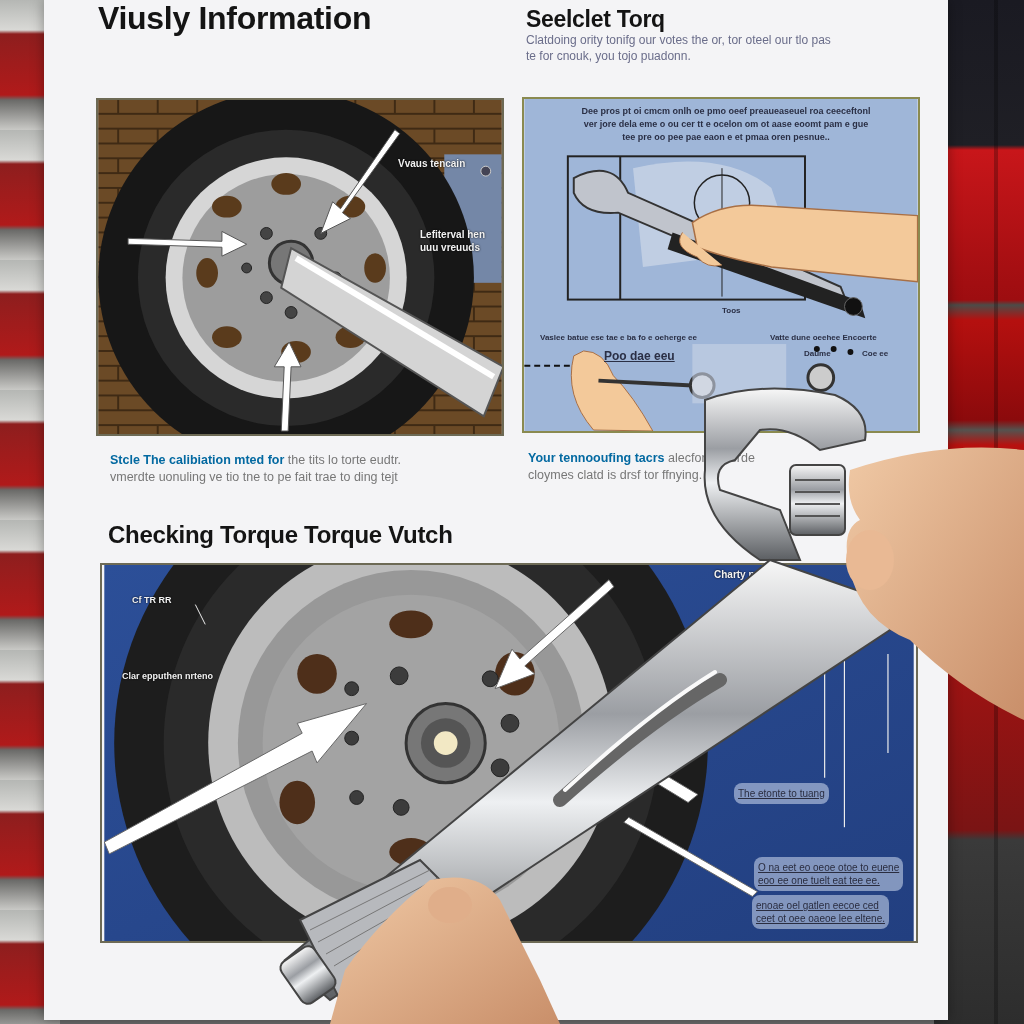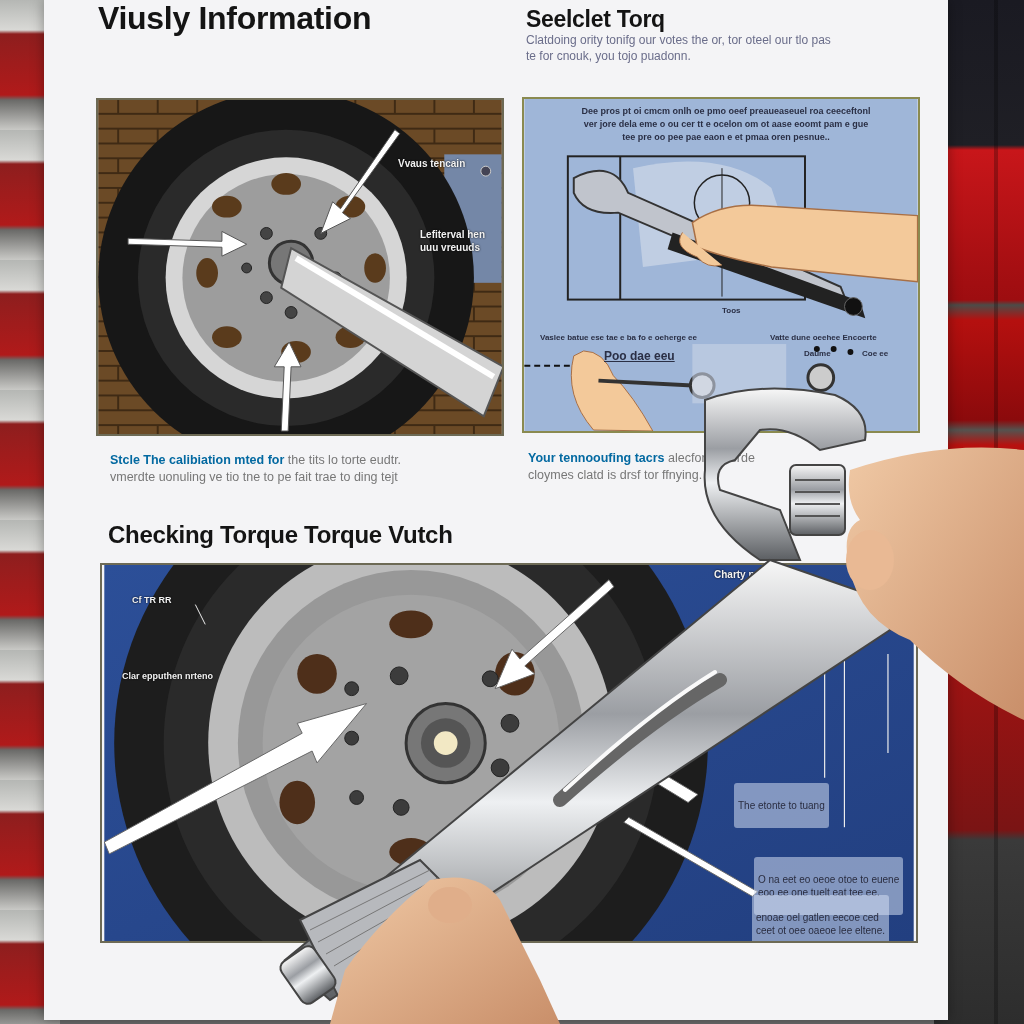--- a/index.html
+++ b/index.html
@@ -43,21 +43,21 @@
 
   .panel { position: absolute; overflow: hidden; border: 2px solid #6d6a55; }
   .panel svg { display: block; width: 100%; height: 100%; }
   .label-white {
     position: absolute; color: #f2f2f2; font-size: 10px; font-weight: bold;
     text-shadow: 0 0 2px #000;
   }
   .label-dark { position: absolute; color: #2a2f45; font-size: 9.5px; font-weight: bold; }
   .label-panel {
     position: absolute; color: #2a2d40; font-size: 10px; line-height: 13px;
-    background: rgba(210,220,240,0.55); padding: 16px 4px; border-radius: 3px;
+    background: rgba(210,220,240,0.55); padding: 4px 4px; border-radius: 8px; text-decoration: underline;
   }
 
   
   .foreground { position: absolute; inset: 0; pointer-events: none; }
   .foreground svg { width: 100%; height: 100%; }
 </style>
 </head>
 <body>
 
 <div class="bg-left"></div>

